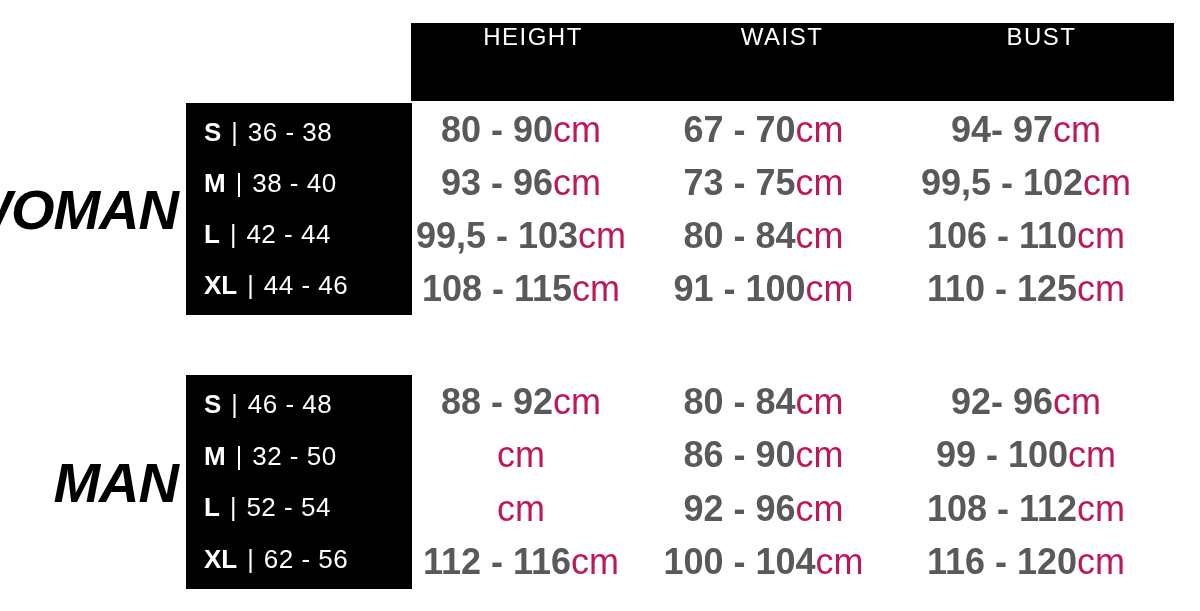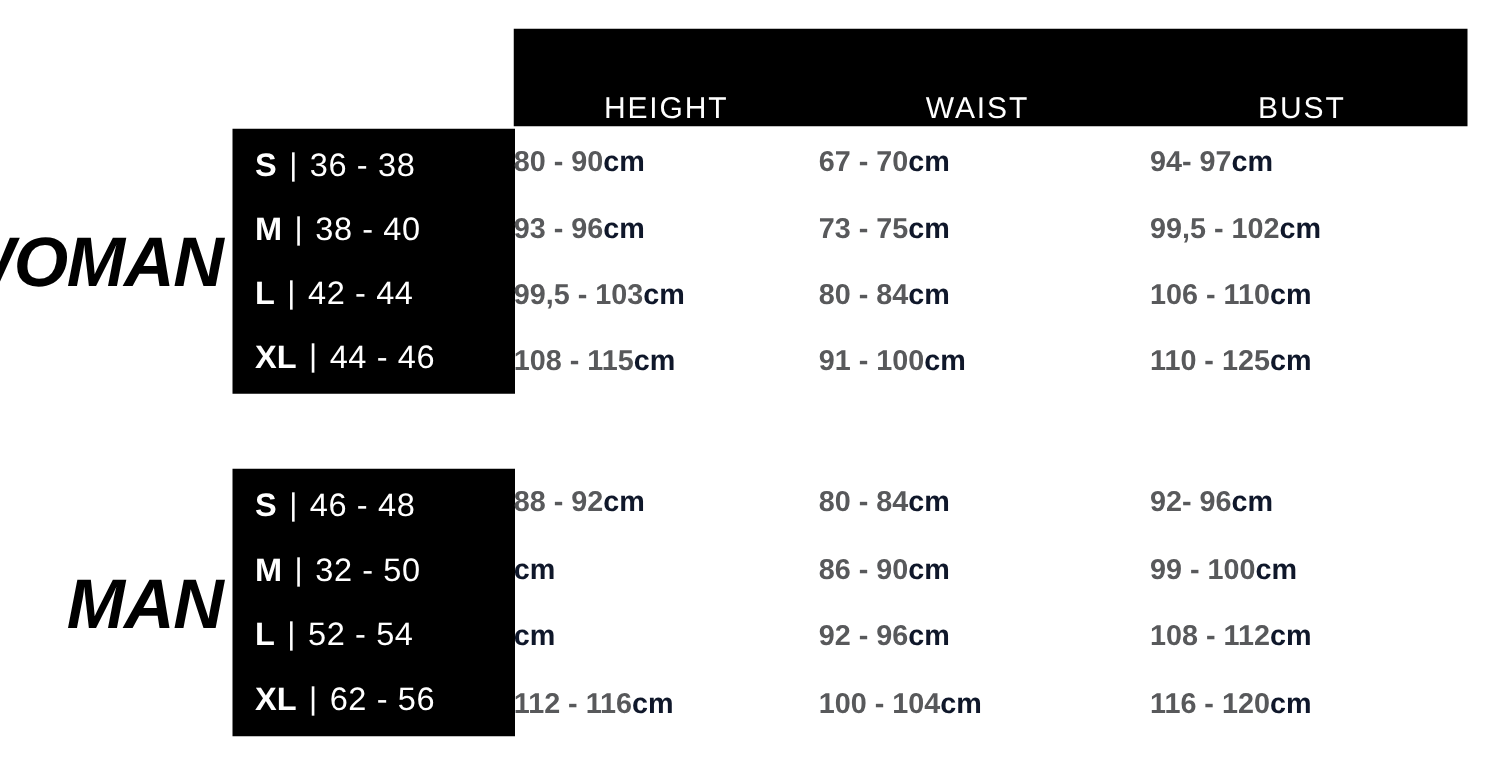--- a/index.html
+++ b/index.html
@@ -11,21 +11,21 @@
     background: #ffffff;
     overflow: hidden;
   }
   
   .header-bar {
     position: absolute;
     left: 411px; top: 23px;
     width: 763px; height: 78px;
     background: #000000;
     display: flex;
-    align-items: flex-end;
+    align-items: flex-start;
     color: #ffffff;
   }
   .hcol {
     font-size: 24px;
     font-weight: 400;
     letter-spacing: 1.5px;
     text-align: center;
   }
   .hcol.c1 { width: 244px; }
   .hcol.c2 { width: 265px; }
@@ -74,29 +74,29 @@
     left: 411px; width: 763px;
     display: grid;
     grid-template-columns: 244px 265px 254px;
     grid-template-rows: repeat(4, 1fr);
   }
   .data-grid.woman { top: 103px; height: 212px; }
   .data-grid.man   { top: 375px; height: 214px; }
   .cell {
     display: flex;
     align-items: center;
-    justify-content: flex-start;
-    font-size: 23px;
+    justify-content: center;
+    font-size: 36px;
     box-sizing: border-box;
   }
   .cell.height { padding-right: 24px; }
   .cell.bust   { padding-right: 48px; }
   .cell.waist  { padding-right: 42px; }
   .val  { font-weight: 700; color: #58595b; }
-  .unit { font-weight: 700; color: #0f172a; margin-left: 0; }
+  .unit { font-weight: 400; color: #be185d; margin-left: 0; }
 </style>
 </head>
 <body>
 
 <div class="canvas">
 
   <div class="header-bar">
     <div class="hcol c1">HEIGHT</div>
     <div class="hcol c3">WAIST</div>
     <div class="hcol c2">BUST</div>

